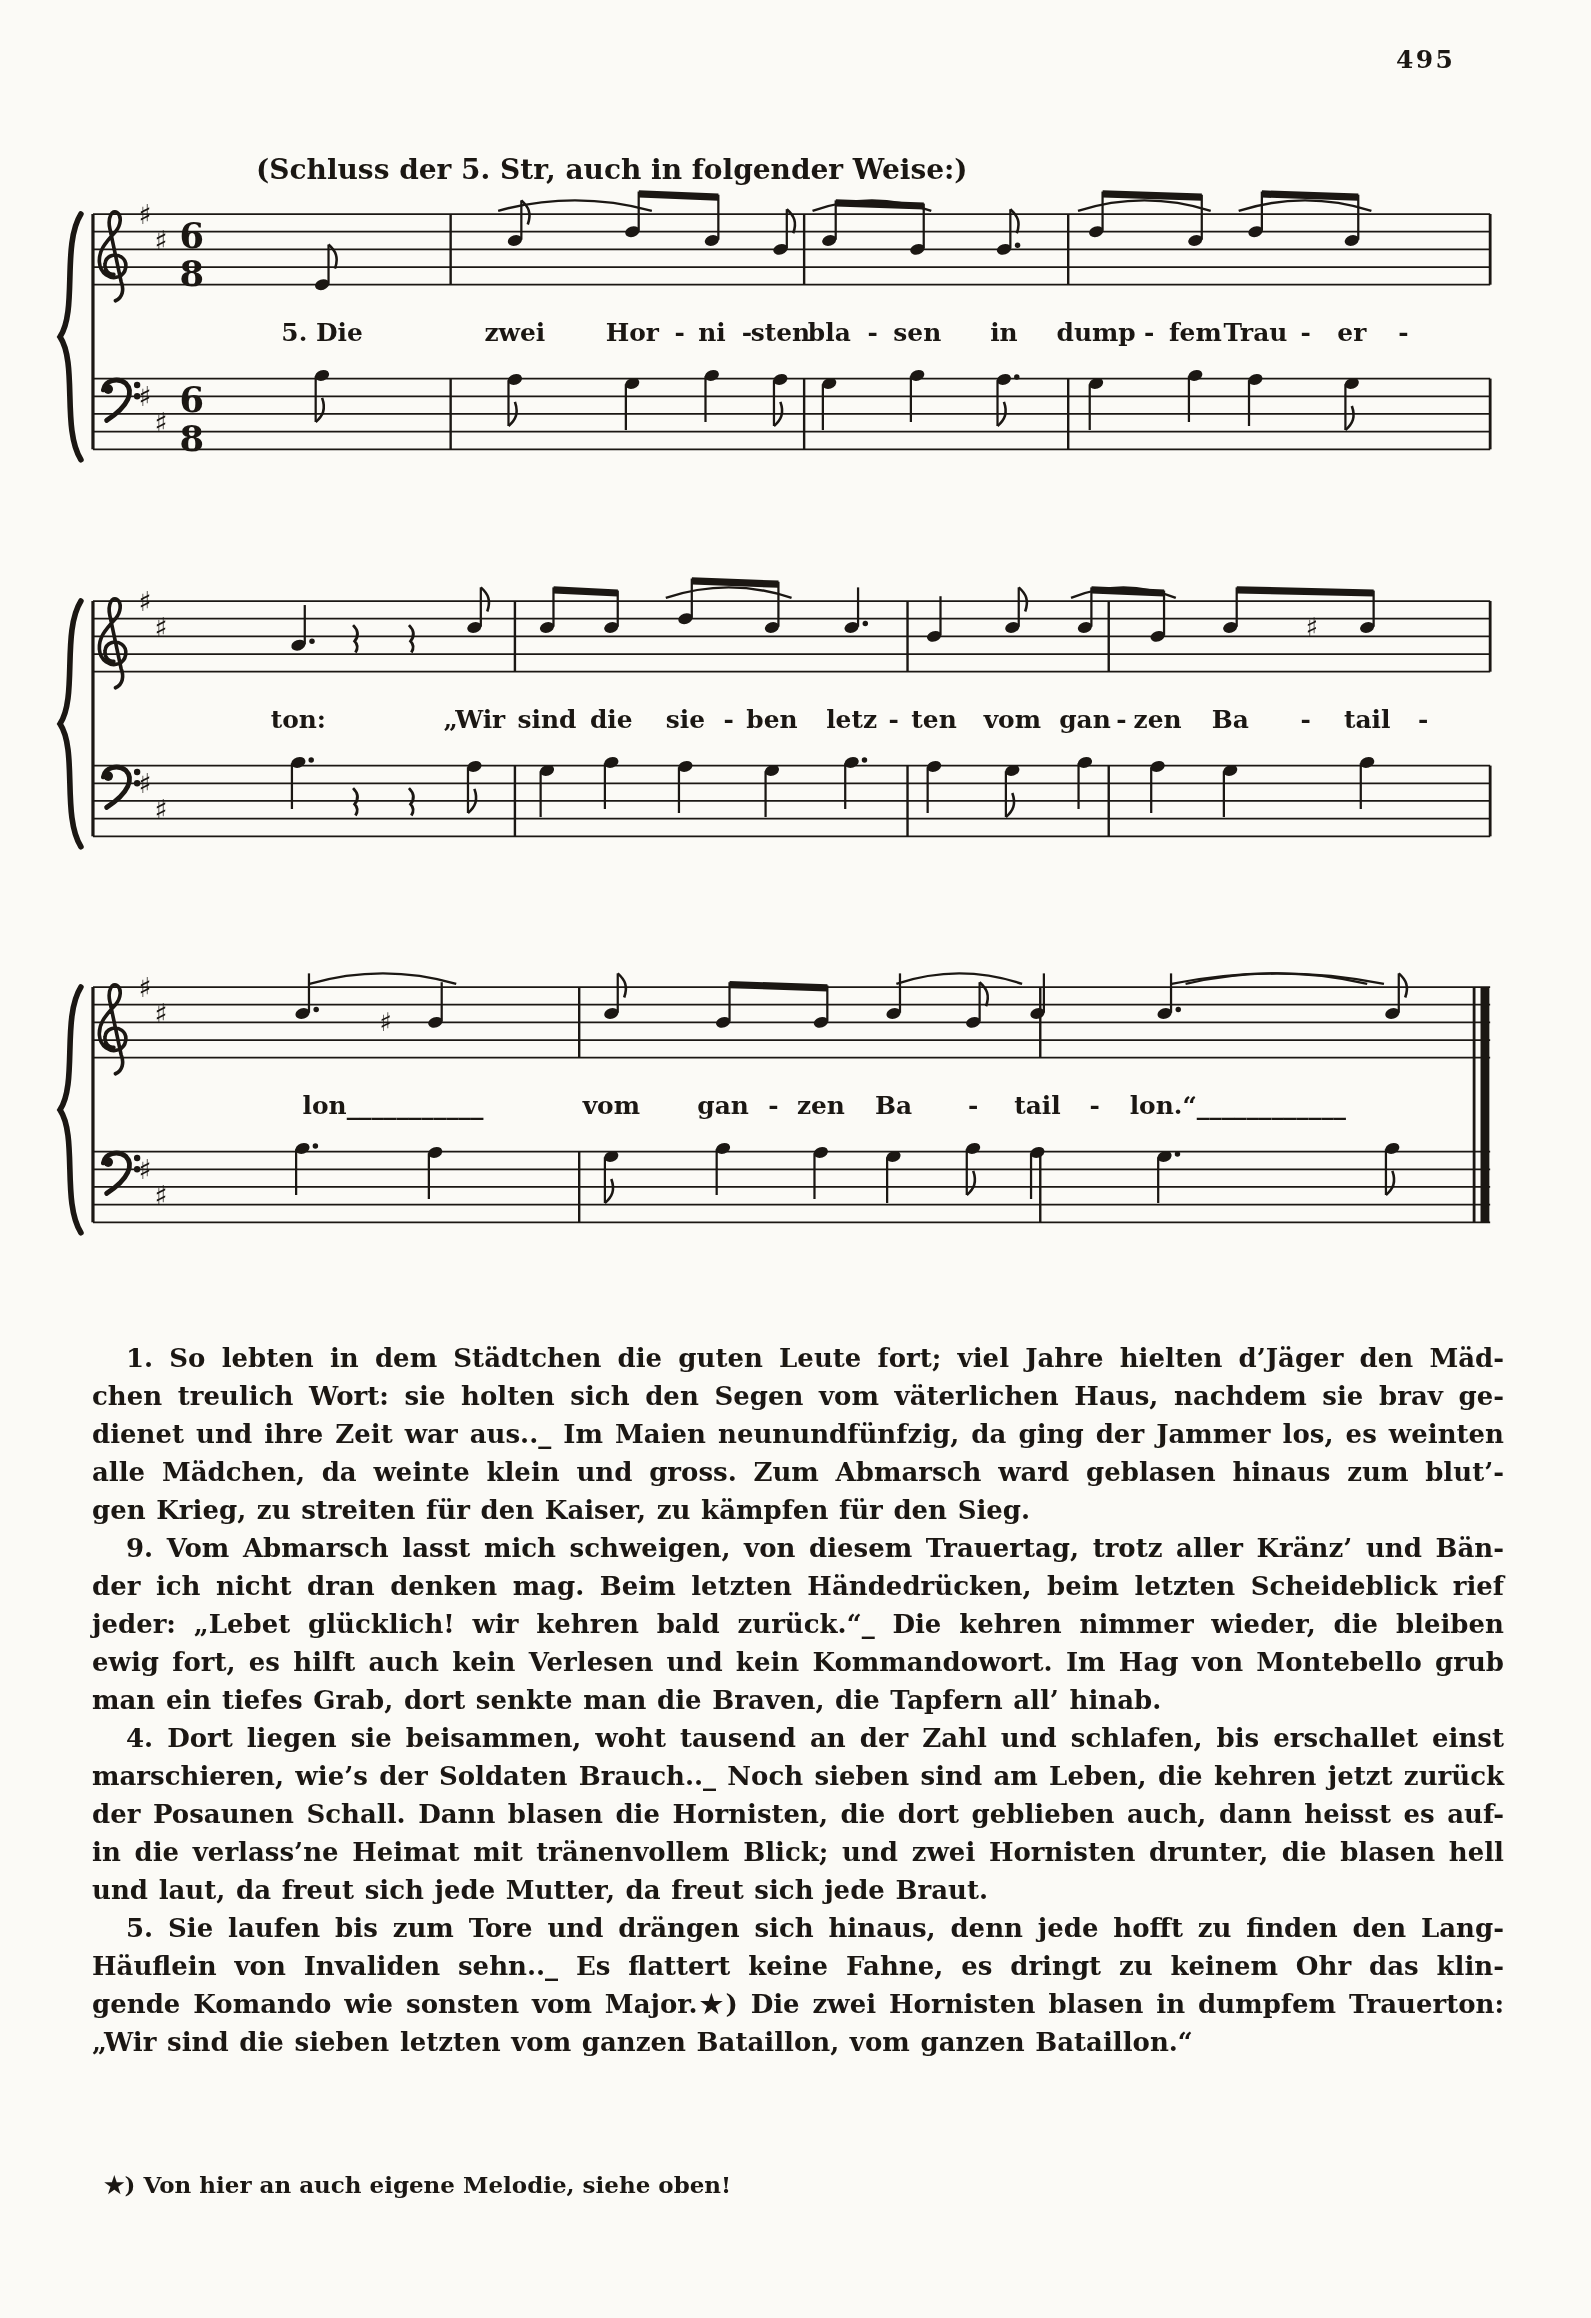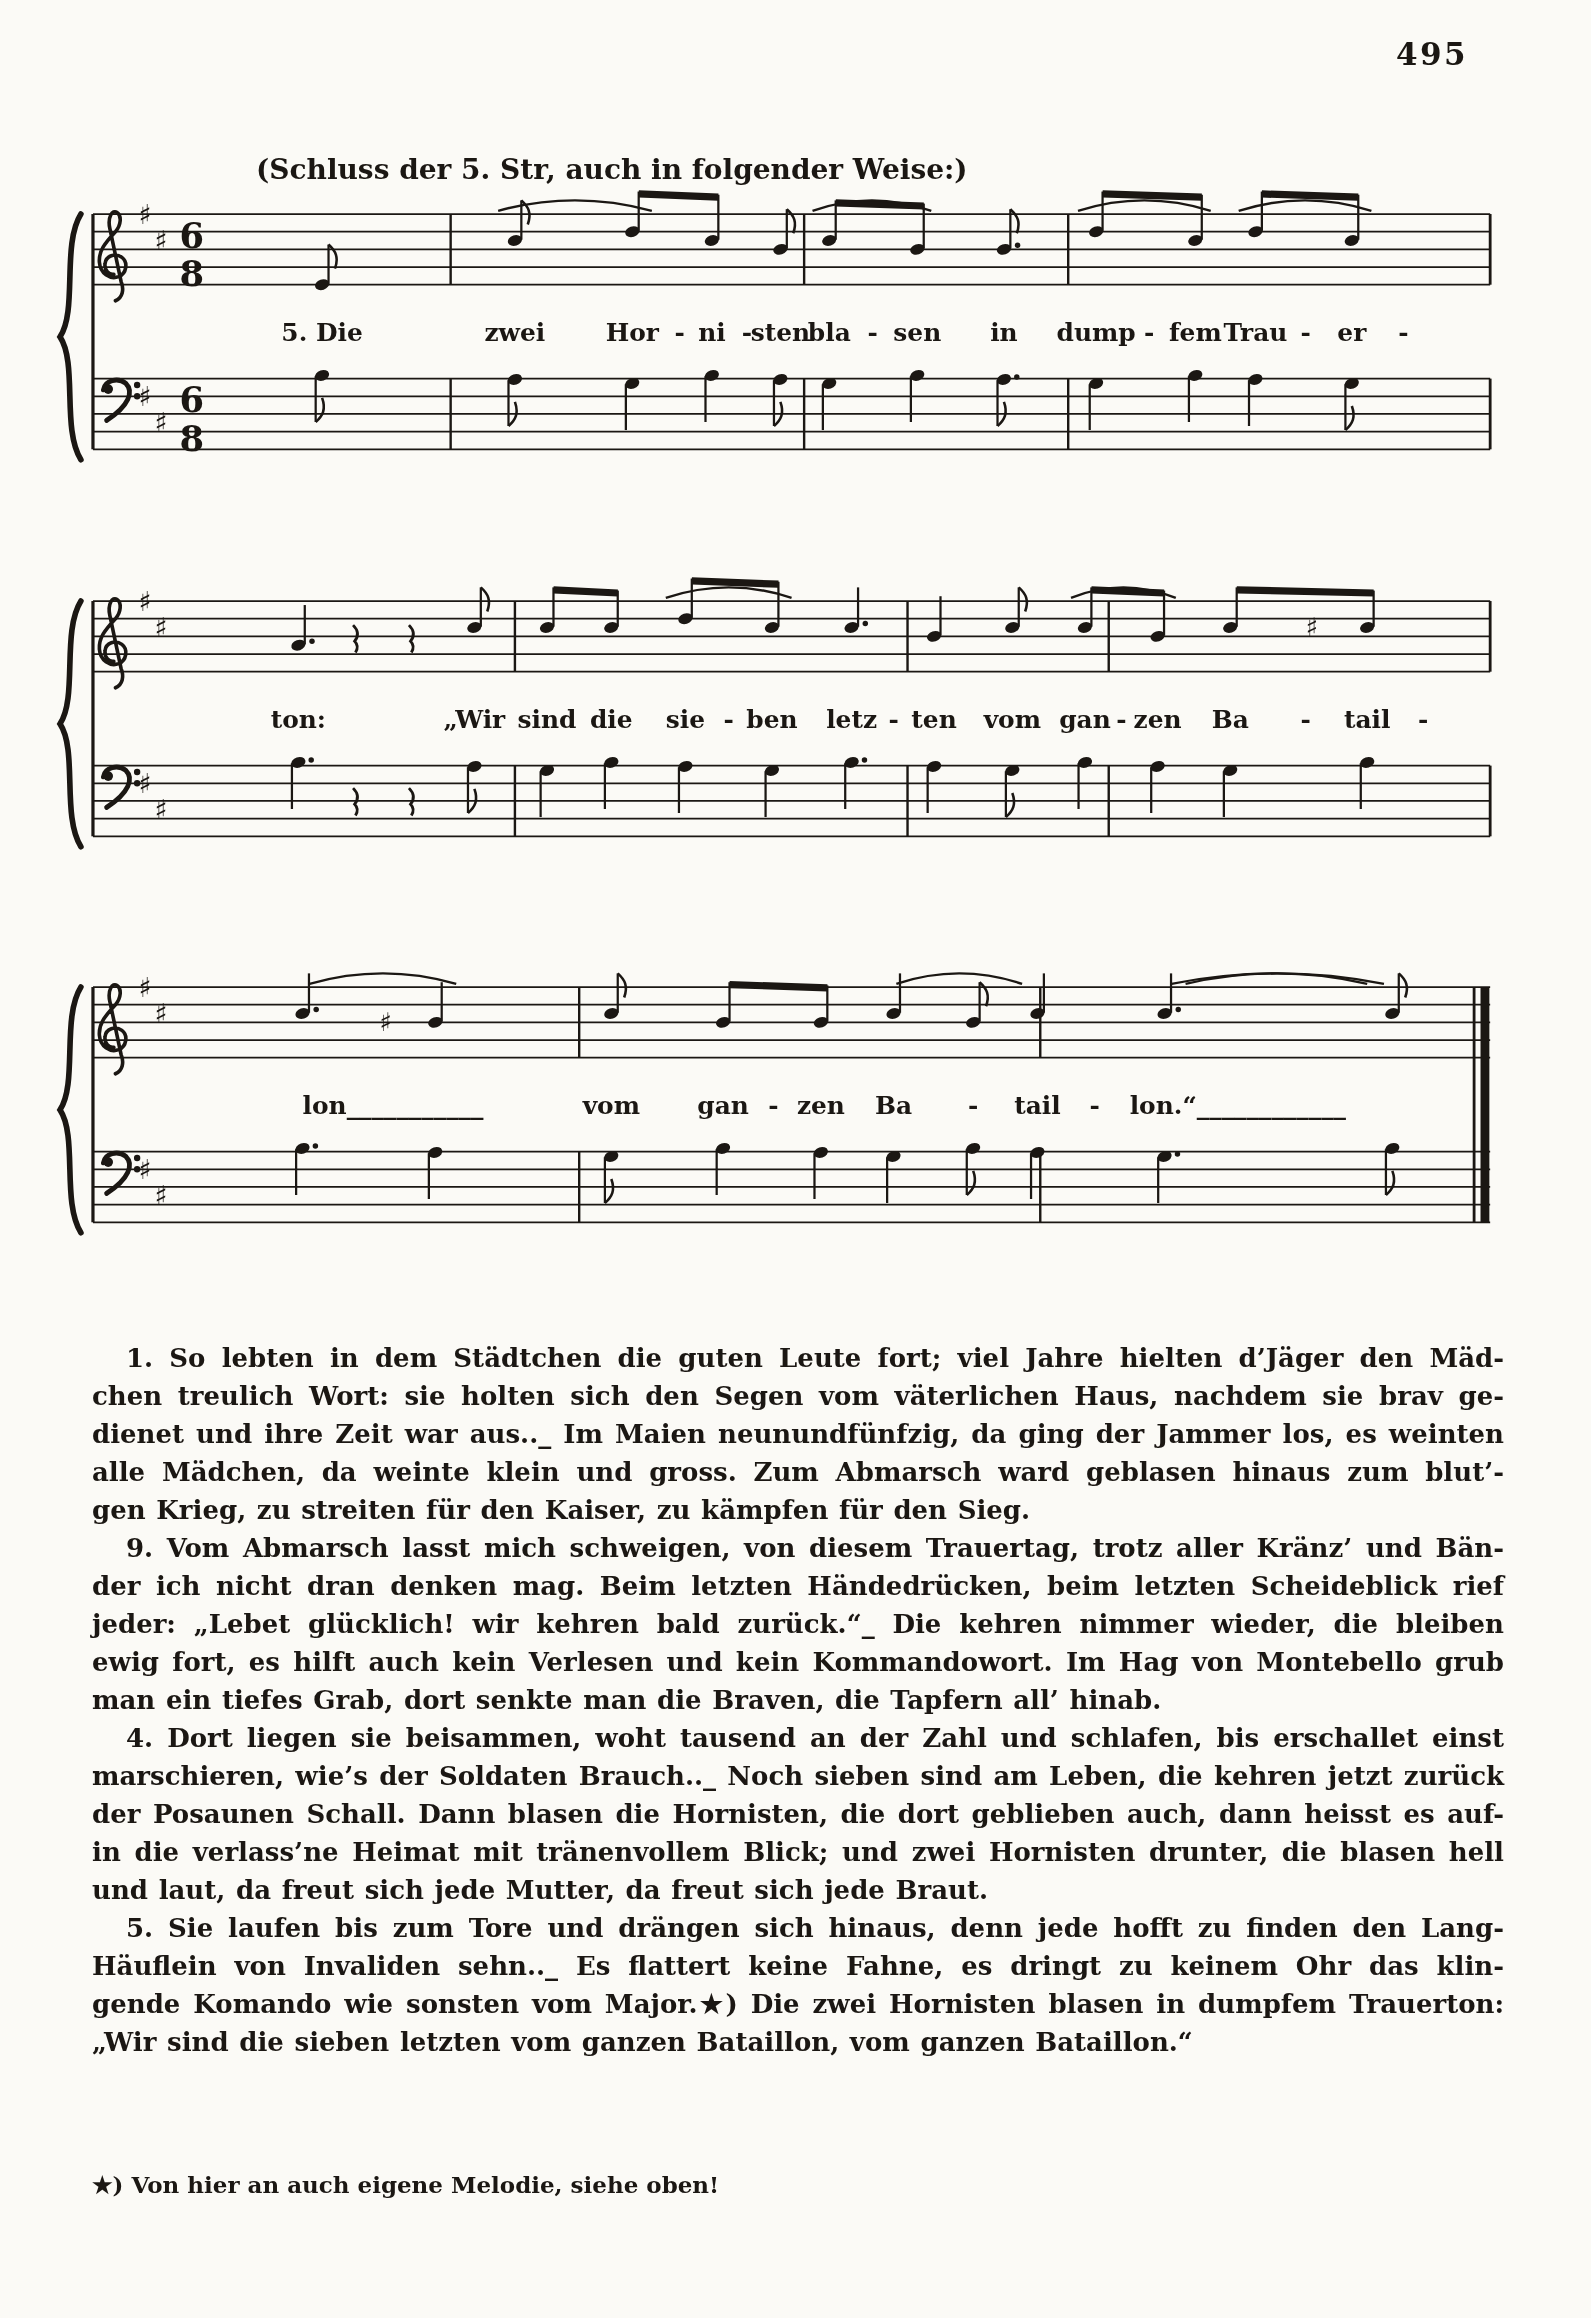--- a/index.html
+++ b/index.html
@@ -3,41 +3,41 @@
 <meta charset="utf-8">
 <style>
   html,body{margin:0;padding:0;}
   body{
     width:1592px;height:2319px;position:relative;
     background:#fbfaf6;color:#1b1713;
     font-family:"DejaVu Serif", serif;
   }
   .page{position:absolute;inset:0;}
   .pageno{
-    position:absolute;left:1396px;top:36px;
-    font-size:31px;font-weight:700;letter-spacing:2.4px;
+    position:absolute;left:1396px;top:45px;
+    font-size:25px;font-weight:700;letter-spacing:2.4px;
   }
   .caption{
     position:absolute;left:256px;top:153px;
     font-size:28px;font-weight:700;
   }
   svg.system{position:absolute;left:48px;width:1455px;height:269px;overflow:visible;display:block;}
   #sys0{top:206px;} #sys1{top:593px;} #sys2{top:979px;}
   .verses{
     position:absolute;left:92px;top:1339px;width:1412px;
     font-size:26px;font-weight:700;line-height:38px;
   }
   .vline{
     text-align:justify;text-align-last:justify;
     word-spacing:1.6px;white-space:normal;height:38px;overflow:visible;
   }
   .vline.indent{text-indent:34px;}
   .vline.last{text-align-last:left;}
   .footnote{
-    position:absolute;left:92px;top:2171px;
+    position:absolute;left:104px;top:2171px;
     font-size:23px;font-weight:700;
   }
 </style>
 </head>
 <body style="background: rgb(251, 250, 246);">
 
 <div class="page">
 
   <div class="pageno">495</div>
 

